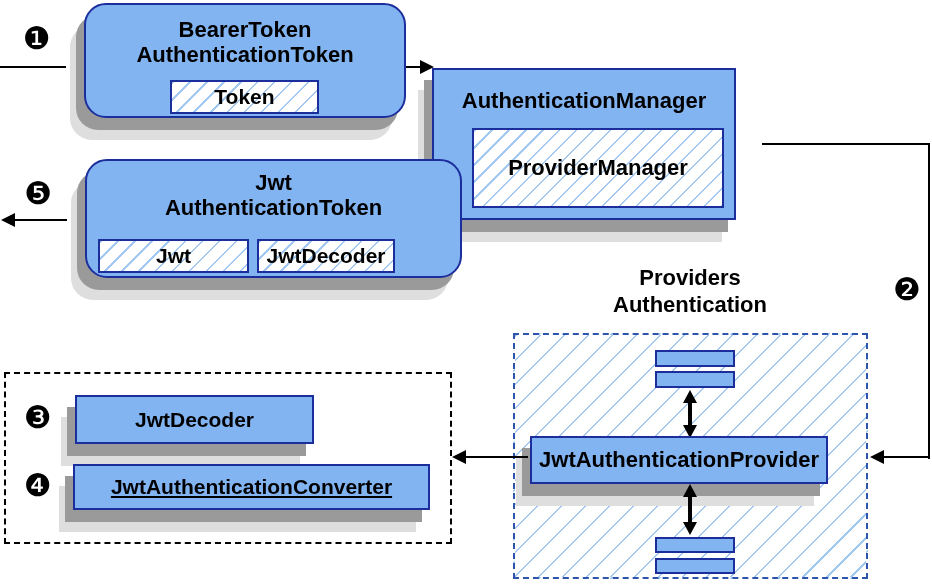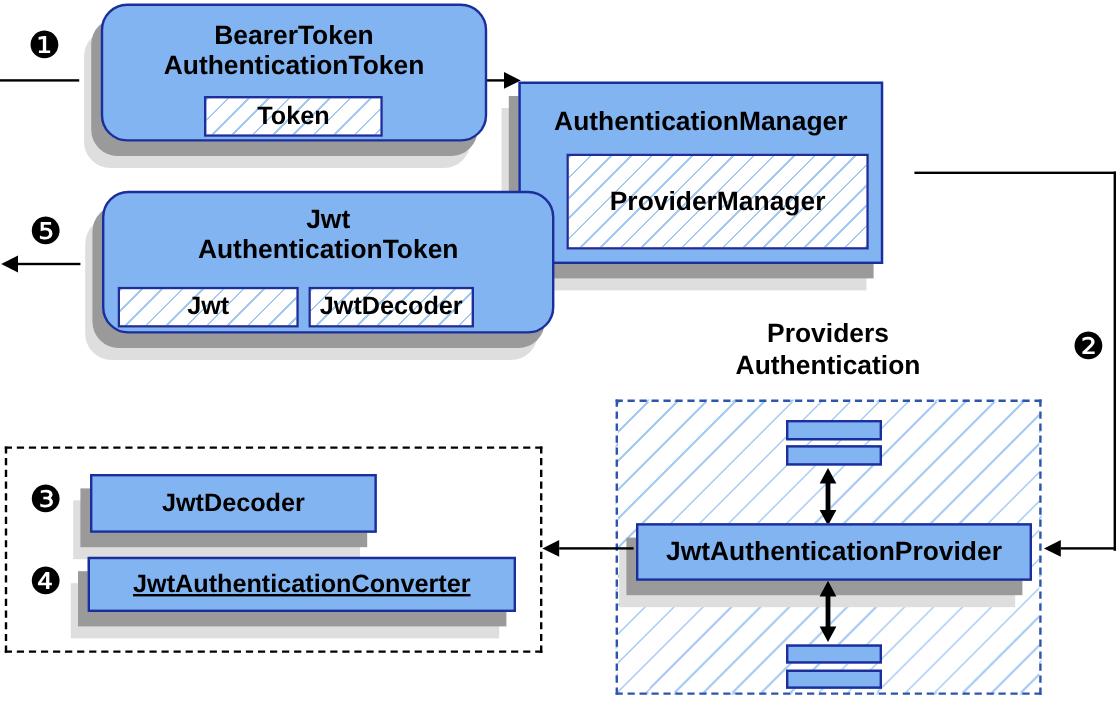--- a/index.html
+++ b/index.html
@@ -60,21 +60,21 @@
 <div class="canvas">
 
   <div class="hatch-wide providers-frame" style="left:513px;top:333px;width:355px;height:246px;">
     <div class="bar" style="left:140px;top:15px;width:80px;height:17px;"></div>
     <div class="bar" style="left:140px;top:36px;width:80px;height:17px;"></div>
 
     <div class="arr-u" style="left:168px;top:55px;"></div>
     <div class="dshaft" style="left:173px;top:66px;height:26px;"></div>
     <div class="arr-d" style="left:168px;top:90px;"></div>
 
-    <div class="bluebox" style="left:15px;top:101px;width:330px;height:48px;">
+    <div class="bluebox" style="left:15px;top:101px;width:298px;height:48px;">
       <div class="center-label" style="font-size:22px;">JwtAuthenticationProvider</div>
     </div>
 
     <div class="arr-u" style="left:168px;top:149px;"></div>
     <div class="dshaft" style="left:173px;top:160px;height:28px;"></div>
     <div class="arr-d" style="left:168px;top:187px;"></div>
 
     <div class="bar" style="left:140px;top:202px;width:80px;height:16px;"></div>
     <div class="bar" style="left:140px;top:223px;width:80px;height:16px;"></div>
   </div>

